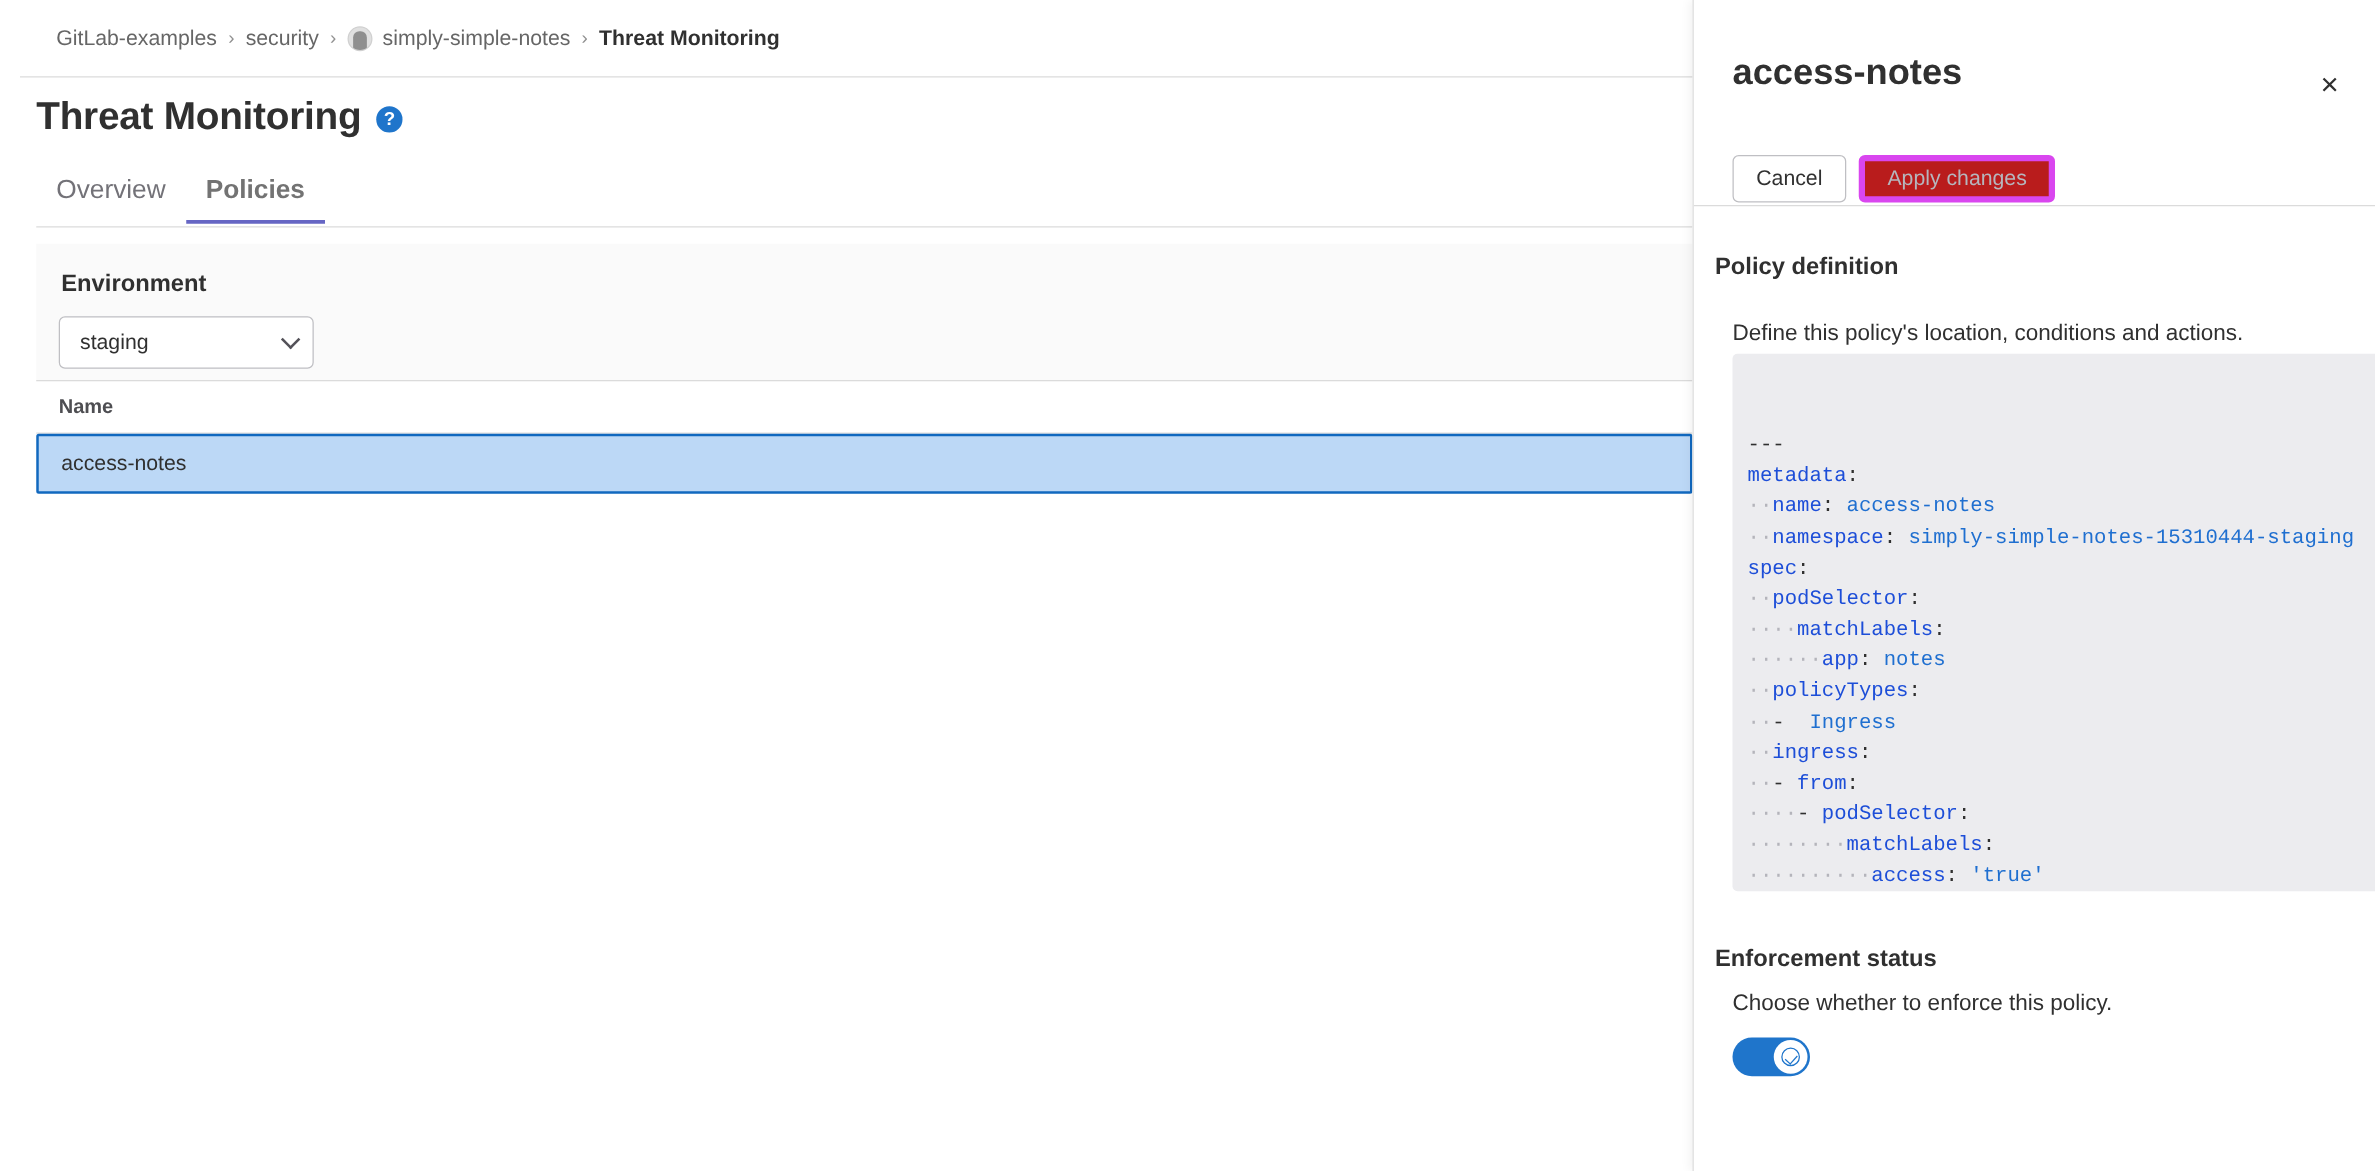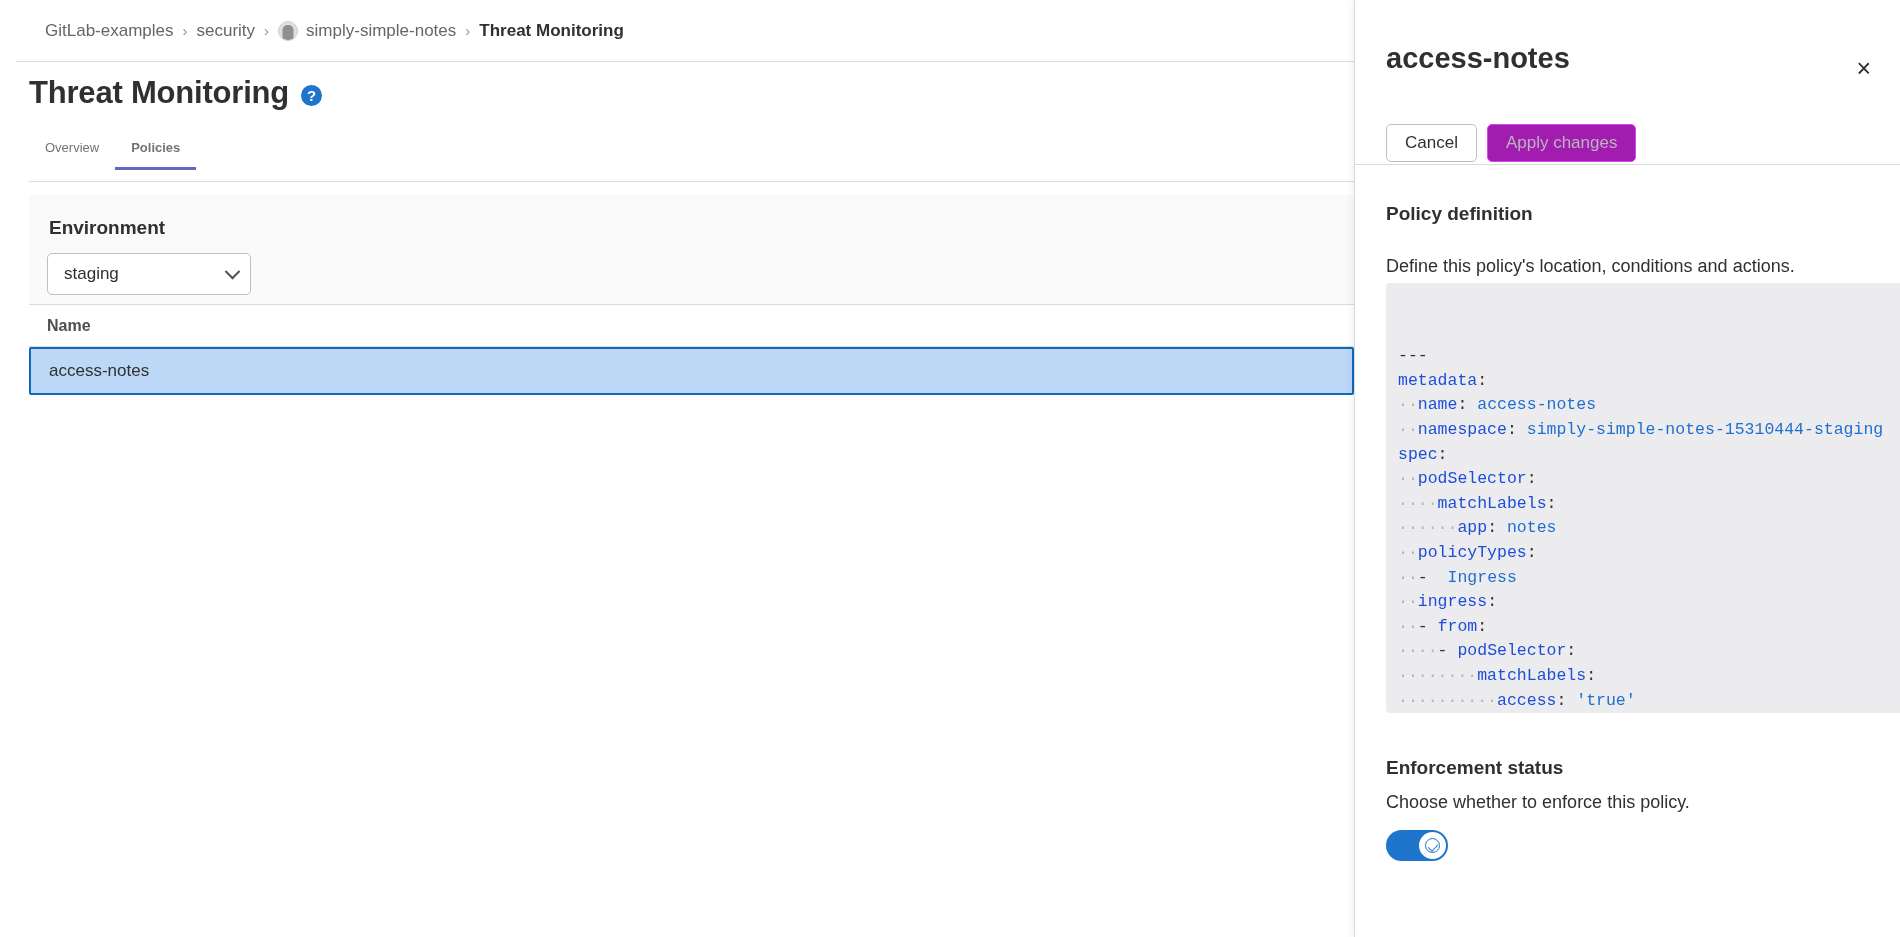--- a/index.html
+++ b/index.html
@@ -55,21 +55,21 @@
     cursor: pointer;
   }
 
   
   .tabs {
     position: absolute; left: 29px; top: 138px; width: 1325px;
     border-bottom: 1px solid #dbdbdb; height: 44px;
     display: flex; align-items: flex-start;
   }
   .tab {
-    font-size: 13px; padding: 0 16px 14px 16px;
+    font-size: 21px; padding: 0 16px 14px 16px;
     color: #737278; cursor: pointer; position: relative; top: 2px;
   }
   .tab.active { color: #737373; font-weight: 700; }
   .tab.active::after {
     content: ""; position: absolute; left: 0; right: 0; bottom: -1px;
     height: 3px; background: #6666c4;
   }
 
   
   .env-panel {
@@ -135,24 +135,24 @@
   .drawer-actions {
     position: absolute; left: 31px; top: 101px;
     display: flex; gap: 10px;
   }
   .btn {
     height: 38px; padding: 0 18px; border-radius: 5px;
     font-size: 17px; display: flex; align-items: center;
     cursor: pointer; font-family: "Liberation Sans", sans-serif; margin-top: 23px;
   }
   .btn-cancel { background: #fff; border: 1px solid #bfbfc3; color: #303030; }
-  .btn-apply { background: #a21caf; border: 1px solid #d946ef; color: #b6b6bd; cursor: default; }
+  .btn-apply { background: #b91c1c; border: 5px solid #d946ef; color: #b6b6bd; cursor: default; }
 
   .section-title {
-    position: absolute; left: 31px; font-size: 19px; font-weight: 700; color: #303030;
+    position: absolute; left: 17px; font-size: 19px; font-weight: 700; color: #303030;
   }
   .section-desc {
     position: absolute; left: 31px; font-size: 18px; color: #303030;
   }
   #policy-def-title { top: 203px; }
   #policy-def-desc { top: 256px; }
   #enforce-title { top: 757px; }
   #enforce-desc { top: 792px; }
 
   

